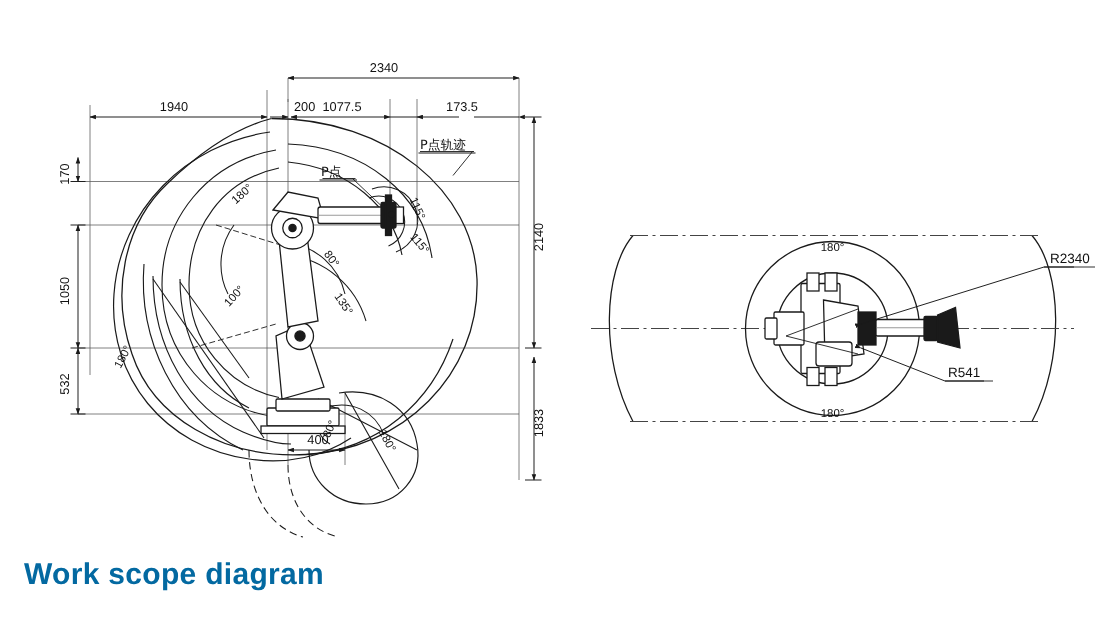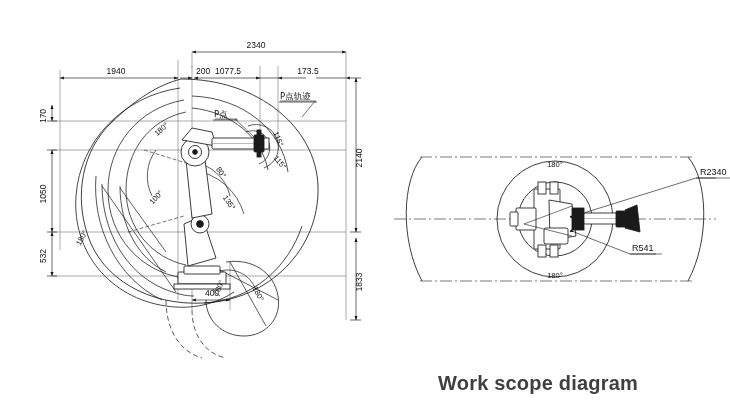--- a/index.html
+++ b/index.html
@@ -1,21 +1,21 @@
 <!DOCTYPE html>
 <html><head>
 <meta charset="utf-8">
 <style>
   html,body{margin:0;padding:0;background:#ffffff;}
   body{width:730px;height:411px;position:relative;overflow:hidden;
        font-family:"Liberation Sans","DejaVu Sans",sans-serif;color:#1a1a1a;}
   #stage{position:absolute;left:16px;top:0;width:730px;height:411px;}
   svg{position:absolute;left:0;top:0;}
-  .caption{position:absolute;left:0;top:372px;width:622px;text-align:right;
-           font-size:20px;font-weight:bold;letter-spacing:.2px;color:#404040;}
+  .caption{position:absolute;left:0;top:372px;width:622px;text-align:left;
+           font-size:20px;font-weight:bold;letter-spacing:.2px;color:#0369a1;}
   text{font-family:"Liberation Sans","DejaVu Sans",sans-serif;fill:#111;}
   .dim{font-size:8.5px;}
   .ang{font-size:7.6px;}
   .cjk{font-size:8.5px;font-family:"DejaVu Sans",sans-serif;}
   .rad{font-size:9px;}
 </style>
 </head>
 <body>
 
 <div id="stage">

